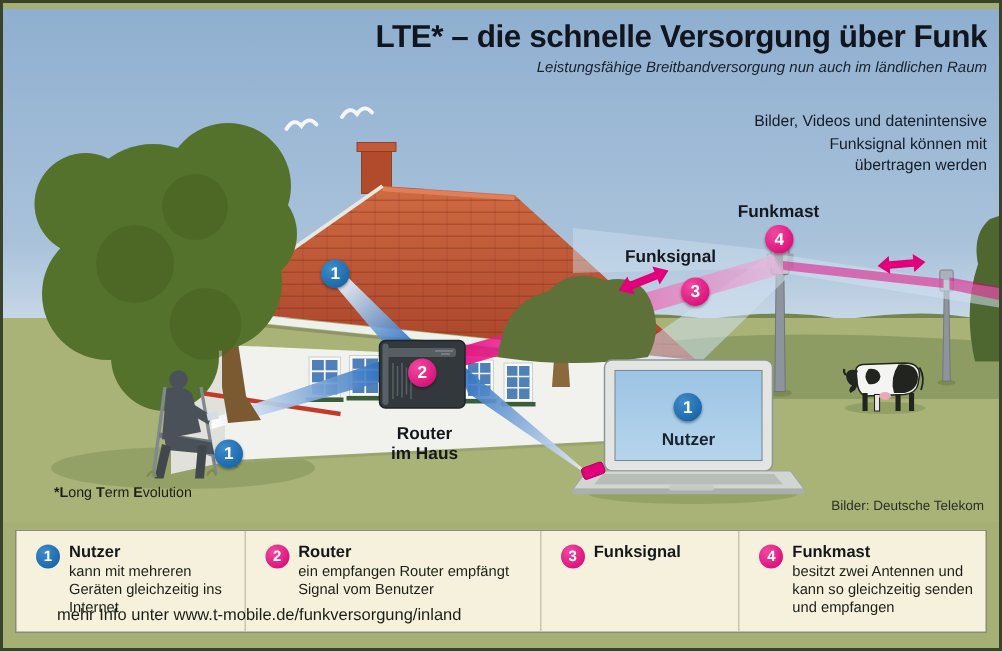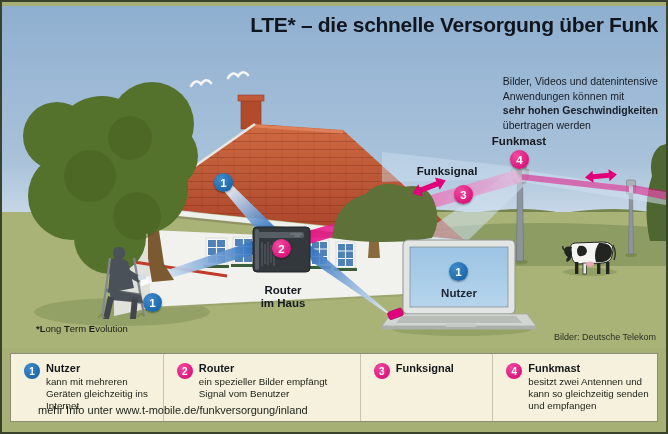--- a/index.html
+++ b/index.html
@@ -8,21 +8,21 @@
     background:#a6af74;overflow:hidden;
     font-family:"Liberation Sans",sans-serif;color:#14181c;
   }
   .scene{position:absolute;top:4px;left:0;width:664px;height:346px;
     background:linear-gradient(#8fafd0 0%,#a9c2da 45%,#cbdae8 62%,#cbdae8 100%);}
   .scene svg{position:absolute;top:0;left:0;}
   
   .hdr{position:absolute;top:7px;right:8px;text-align:right;}
   .hdr .title{font-size:21px;font-weight:bold;letter-spacing:-0.3px;color:#10151e;}
   .hdr .subtitle{font-size:10px;font-style:italic;color:#1a2029;margin-top:3px;}
-  .callout{position:absolute;top:68px;right:8px;font-size:10.5px;line-height:1.4;color:#171d26;}
+  .callout{position:absolute;top:68px;right:8px;text-align:right;font-size:10.5px;line-height:1.4;color:#171d26;}
   .callout .b{font-weight:bold;}
   
   .scene-label{position:absolute;transform:translate(-50%,-50%);font-weight:bold;
     font-size:11.5px;color:#15191f;text-align:center;white-space:nowrap;line-height:1.15;}
   .badge{position:absolute;width:19px;height:19px;border-radius:50%;color:#fff;
     font-weight:bold;font-size:11.5px;display:flex;align-items:center;justify-content:center;
     box-shadow:0 1px 2px rgba(0,0,0,.4);}
   .badge.blue{background:radial-gradient(circle at 35% 30%,#3f8ccc,#0d5a9e);}
   .badge.magenta{background:radial-gradient(circle at 35% 30%,#f14aa0,#d3006f);}
   .footnote{position:absolute;left:34px;top:317px;font-size:9.5px;color:#1a1f16;}
@@ -245,26 +245,26 @@
       <g transform="translate(427,181) rotate(-22)" fill="#e2007a">
         <path d="M-18,0 L-9,-6.5 L-9,-2.7 L9,-2.7 L9,-6.5 L18,0 L9,6.5 L9,2.7 L-9,2.7 L-9,6.5 Z"></path>
       </g>
       <g transform="translate(599,170) rotate(-5)" fill="#e2007a">
         <path d="M-16,0 L-8,-6 L-8,-2.5 L8,-2.5 L8,-6 L16,0 L8,6 L8,2.5 L-8,2.5 L-8,6 Z"></path>
       </g>
     </svg>
 
     <div class="hdr">
       <div class="title">LTE* – die schnelle Versorgung über Funk</div>
+      <div class="subtitle">Leistungsfähige Breitbandversorgung nun auch im ländlichen Raum</div>
     </div>
 
     <div class="callout">
       <div>Bilder, Videos und datenintensive</div>
-      <div>Anwendungen können mit</div>
-      <div class="b">sehr hohen Geschwindigkeiten</div>
+      <div>Funksignal können mit</div>
       <div>übertragen werden</div>
     </div>
 
     <div class="badge blue" style="left:212px;top:167px;">1</div>
     <div class="badge blue" style="left:141px;top:287px;">1</div>
     <div class="badge blue" style="left:447px;top:256px;">1</div>
     <div class="badge magenta" style="left:270px;top:233px;">2</div>
     <div class="badge magenta" style="left:452px;top:179px;">3</div>
     <div class="badge magenta" style="left:508px;top:144px;">4</div>
 
@@ -286,21 +286,21 @@
         <div class="lbadge blue">1</div>
         <div>
           <div class="li-title">Nutzer</div>
           <div class="li-desc">kann mit mehreren Geräten gleichzeitig ins Internet</div>
         </div>
       </div>
       <div class="legend-item li-2">
         <div class="lbadge magenta">2</div>
         <div>
           <div class="li-title">Router</div>
-          <div class="li-desc">ein spezieller Bilder empfängt Signal vom Benutzer</div>
+          <div class="li-desc">ein empfangen Router empfängt Signal vom Benutzer</div>
         </div>
       </div>
       <div class="legend-item li-3">
         <div class="lbadge magenta">3</div>
         <div>
           <div class="li-title">Funksignal</div>
         </div>
       </div>
       <div class="legend-item li-4">
         <div class="lbadge magenta">4</div>

